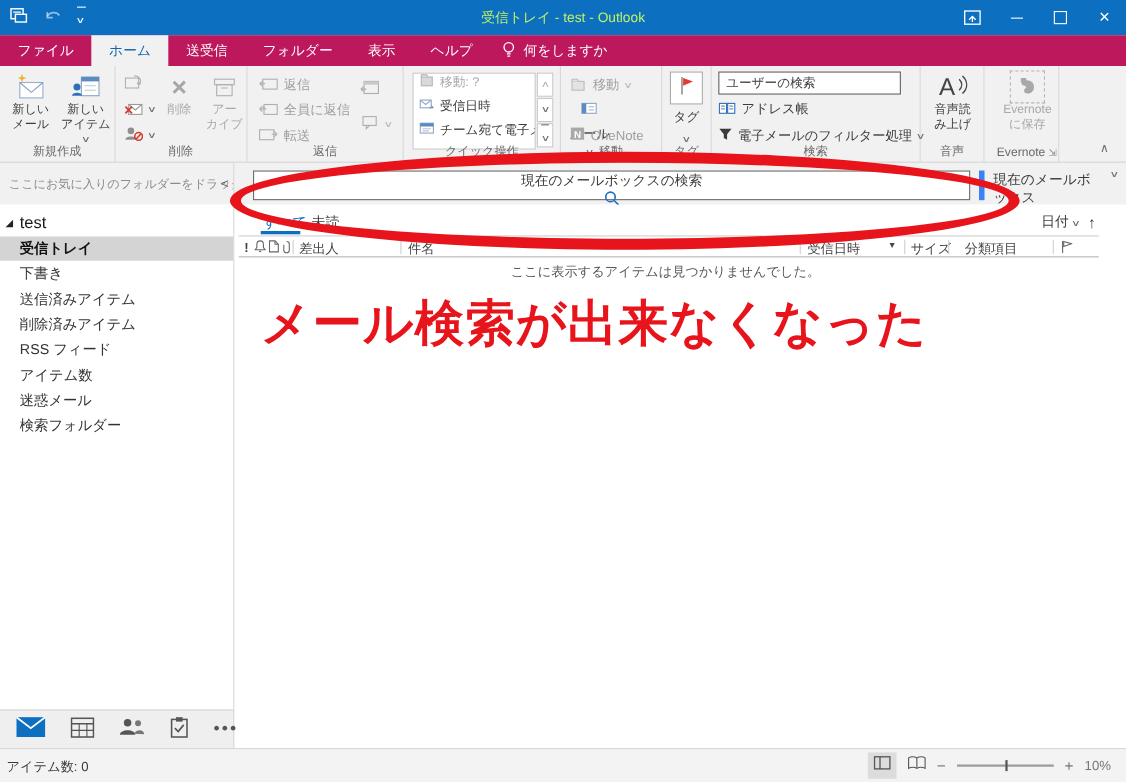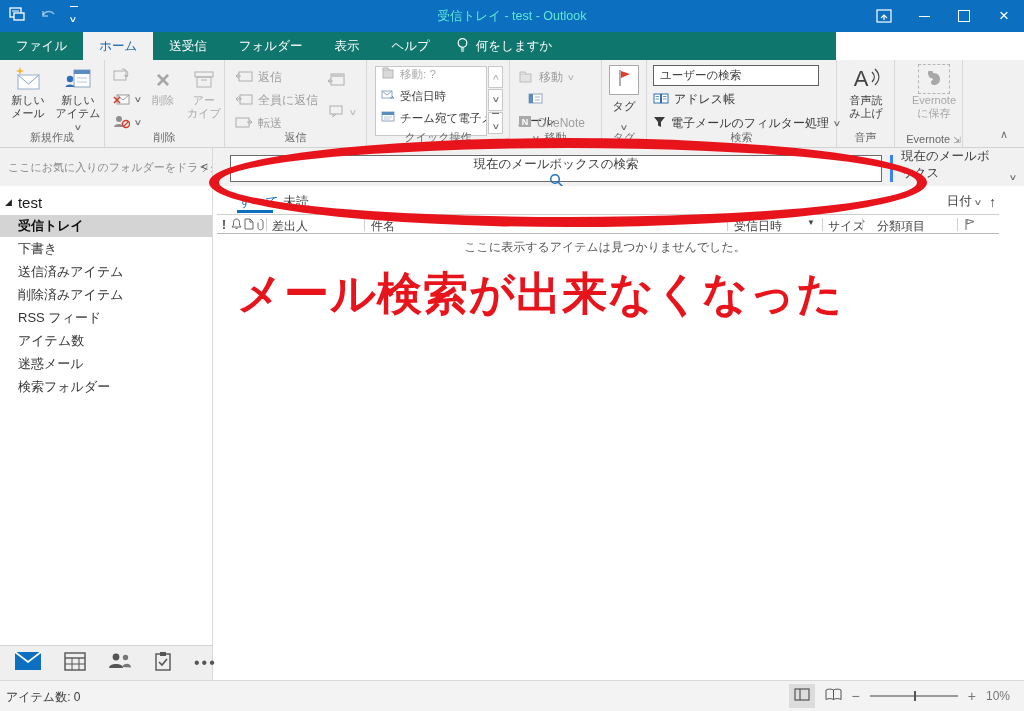--- a/index.html
+++ b/index.html
@@ -5,27 +5,27 @@
   html,body{margin:0;padding:0;background:#e9e9e9;}
   .window{position:relative;width:1024px;height:711px;background:#fff;overflow:hidden;
           font-family:"Liberation Sans","DejaVu Sans",sans-serif;outline:1px solid #97979a;}
   .a{position:absolute;}
   .dis{color:#a8a8a8 !important;}
   .chev{font-size:8px;color:#6e6e6e;display:inline-block;transform:scaleX(1.5);line-height:1;}
   .chev.lt{color:#b9b9b9;}
 
   
   .titlebar{left:0;top:0;width:1024px;height:32px;background:#0c6fc0;color:#fff;}
-  .title-text{left:0;top:8px;width:100%;text-align:center;font-size:12.5px;color:#5eead4;}
+  .title-text{left:0;top:8px;width:100%;text-align:center;font-size:12.5px;color:#bef264;}
   .qat{left:8px;top:5px;display:flex;gap:14px;align-items:center;height:22px;}
   .winctl{right:0;top:0;display:flex;height:32px;}
   .winctl>div{width:40px;height:32px;display:flex;align-items:center;justify-content:center;color:#fff;}
 
   
-  .tabbar{left:0;top:32px;width:836px;height:28px;background:#0f766e;display:flex;align-items:stretch;}
+  .tabbar{left:0;top:32px;width:1024px;height:28px;background:#be185d;display:flex;align-items:stretch;}
   .tab{color:#fff;font-size:12.5px;display:flex;align-items:center;padding:0 16px;}
   .tab.active{background:#f1f1f1;color:#1563a8;}
   .tellme{display:flex;align-items:center;gap:7px;color:#fff;font-size:12.5px;padding:0 10px;}
 
   
   .ribbon{left:0;top:60px;width:1024px;height:88px;background:#f1f1f1;border-bottom:1px solid #d2d2d2;box-sizing:border-box;}
   .rgroup{position:absolute;top:0;height:87px;border-right:1px solid #d9d9d9;box-sizing:border-box;}
   .rlabel{position:absolute;bottom:2px;left:0;width:100%;text-align:center;font-size:11px;color:#696969;white-space:nowrap;}
   .bigbtn{position:absolute;top:4px;text-align:center;font-size:11px;color:#3b3b3b;line-height:13px;}
   .bigbtn .bicon{height:30px;display:flex;align-items:center;justify-content:center;}
@@ -37,22 +37,22 @@
          display:flex;align-items:center;justify-content:center;margin-bottom:1px;}
   .rinput{background:#fff;border:1px solid #616161;box-sizing:border-box;font-size:11.5px;color:#3c3c3c;
           display:flex;align-items:center;padding:0 6px;}
 
   
   .subheader{left:0;top:148px;width:1024px;height:38px;background:#f1f1f1;box-sizing:border-box;}
   .fav-hint{left:0;top:0;width:213px;height:38px;border-right:1px solid #d9d9d9;box-sizing:border-box;
             font-size:11px;color:#8b8b8b;display:flex;align-items:center;padding-left:8px;white-space:nowrap;overflow:hidden;}
   .searchbox{left:230px;top:155px;width:652px;height:27px;background:#fff;border:1px solid #6b6b6b;box-sizing:border-box;
              display:flex;align-items:center;font-size:12.5px;color:#3c3c3c;padding:0 8px;flex-direction:column;}
-  .scope{left:890px;top:155px;width:126px;height:27px;display:flex;align-items:flex-end;gap:8px;
-         font-size:12.5px;color:#3c3c3c;border-left:3px solid #3b82f6;padding-left:8px;box-sizing:border-box;}
+  .scope{left:890px;top:155px;width:126px;height:27px;display:flex;align-items:flex-start;gap:8px;
+         font-size:12.5px;color:#3c3c3c;border-left:5px solid #3b82f6;padding-left:8px;box-sizing:border-box;}
 
   
   .sidebar{left:0;top:186px;width:213px;height:459px;background:#fff;border-right:1px solid #d9d9d9;box-sizing:border-box;}
   .account-row{position:absolute;left:0;top:5px;width:100%;height:22px;font-size:15px;color:#1a1a1a;
                display:flex;align-items:center;gap:6px;padding-left:5px;box-sizing:border-box;}
   .folder{position:absolute;left:0;width:100%;height:22px;font-size:13px;color:#333;
           display:flex;align-items:center;padding-left:18px;box-sizing:border-box;}
   .folder.sel{background:#d4d4d4;color:#111;font-weight:bold;}
 
   

